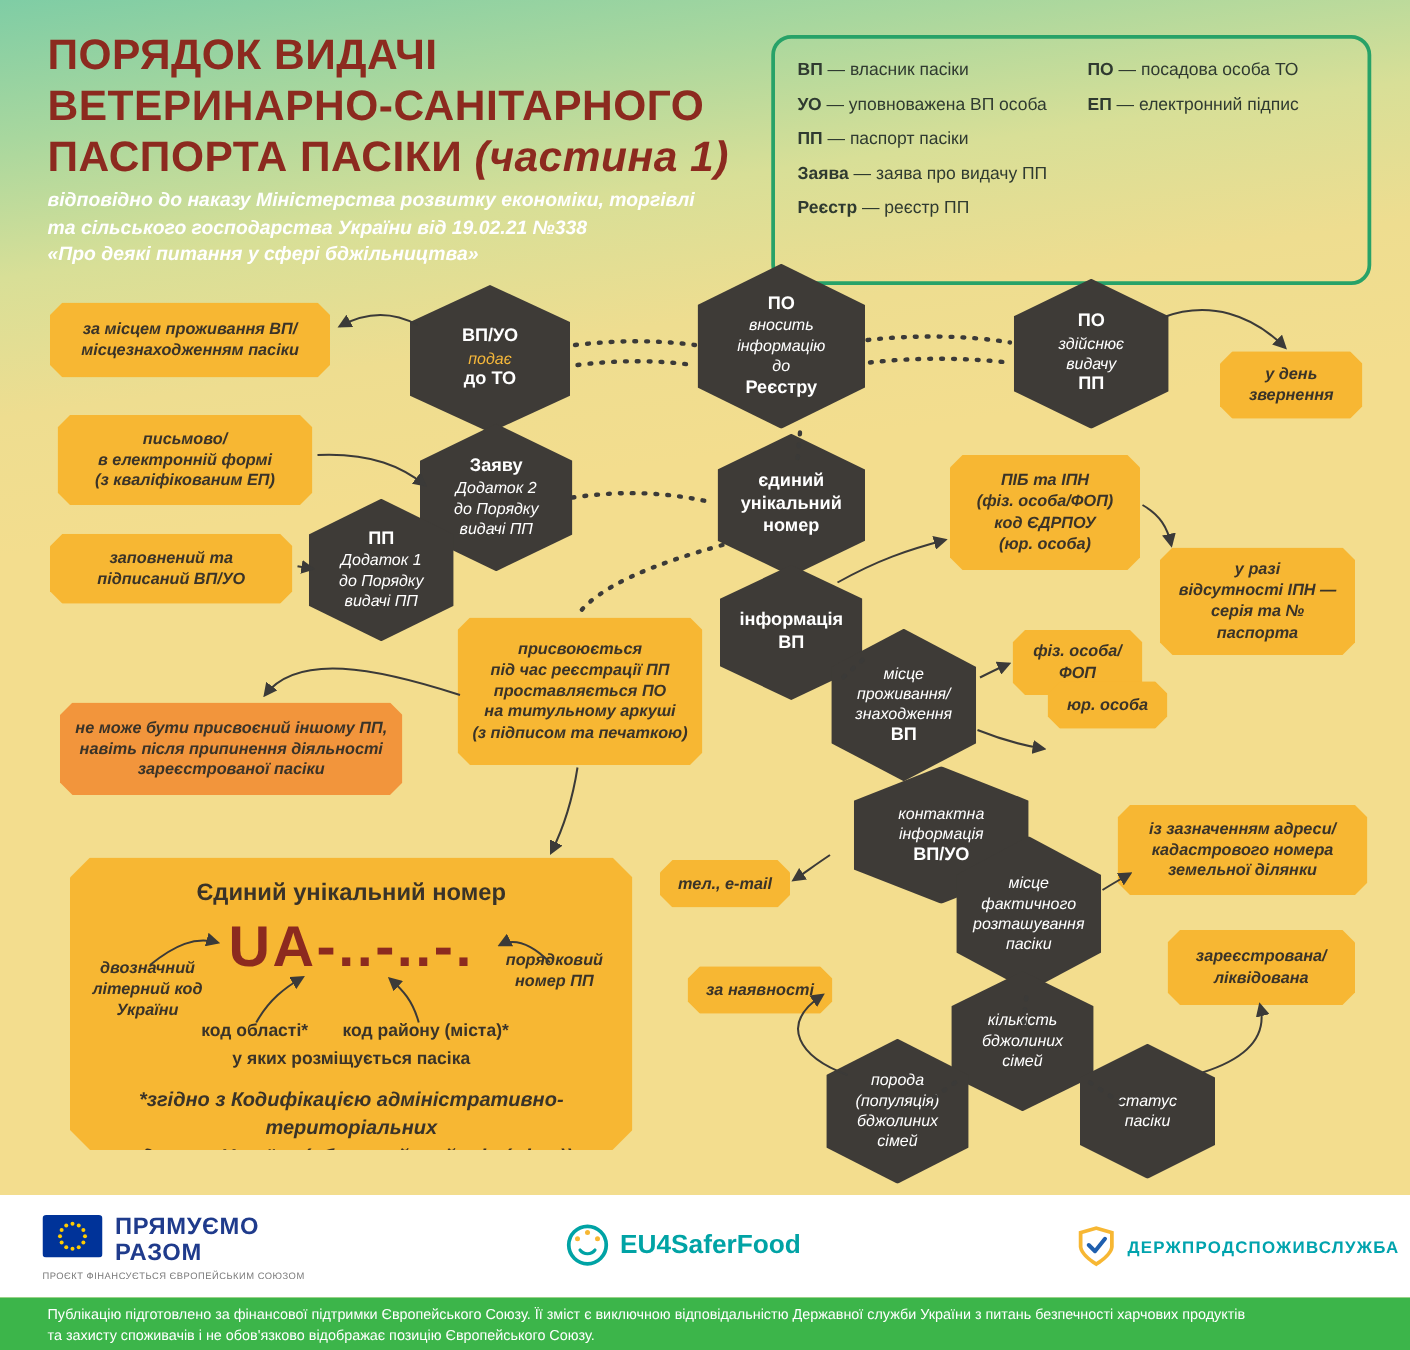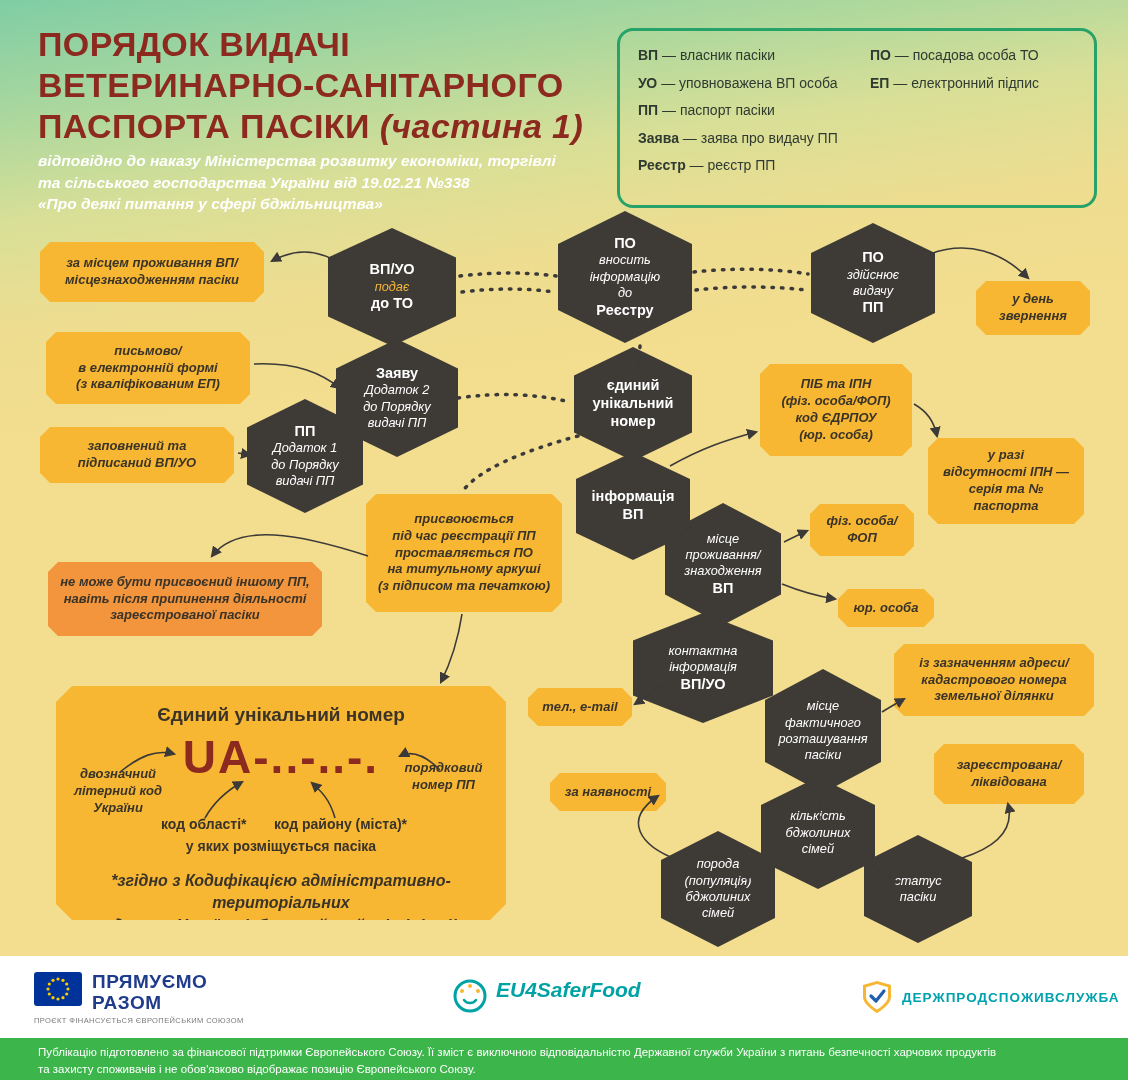--- a/index.html
+++ b/index.html
@@ -7,21 +7,21 @@
   #canvas{position:relative;width:1128px;height:1080px;overflow:hidden;
     background:linear-gradient(172deg,#7fcda5 0%,#a8d79e 9%,#d8df97 18%,#eedd90 27%,#f3dd8e 36%,#f3dd8e 100%);}
   .abs{position:absolute;}
 
   
   .title{left:38px;top:24px;color:#8c2a1f;font-size:34px;font-weight:800;line-height:1.2;letter-spacing:.4px;}
   .title .part{font-style:italic;font-weight:600;}
   .subtitle{left:38px;top:150px;color:#ffffff;font-size:15.5px;font-style:italic;font-weight:700;line-height:1.4;white-space:pre-line;}
 
   
-  .legend{left:617px;top:28px;width:480px;height:180px;border:3px solid #27a268;border-radius:16px;
+  .legend{left:617px;top:28px;width:480px;height:200px;border:3px solid #27a268;border-radius:16px;
     box-sizing:border-box;padding:16px 18px;display:flex;gap:22px;}
   .legend .col1{flex:0 0 210px;}
   .legend .col2{flex:1;}
   .lg-item{font-size:14px;color:#2f3a30;margin-bottom:10px;line-height:1.25;}
   .lg-item .a{font-weight:800;}
   .lg-item .d{white-space:pre-line;}
 
   
   .hex{position:absolute;background:#3e3b37;color:#fff;display:flex;flex-direction:column;align-items:center;
     justify-content:center;text-align:center;box-sizing:border-box;padding:0 10px;
@@ -44,21 +44,21 @@
   .bb-code{left:0;top:44px;width:100%;text-align:center;font-size:46px;font-weight:800;color:#8c2a1f;letter-spacing:2px;}
   .bb-label{font-style:italic;font-weight:700;font-size:13px;color:#3a3328;text-align:center;white-space:pre-line;line-height:1.3;}
   .bb-mid{font-weight:800;font-size:14px;color:#3a3328;}
   .bb-foot{left:0;top:184px;width:100%;text-align:center;font-style:italic;font-weight:700;font-size:16px;color:#3a3328;white-space:pre-line;line-height:1.4;}
 
   
   .footer-white{left:0;top:956px;width:1128px;height:82px;background:#ffffff;}
   .eu-flag{left:34px;top:972px;width:48px;height:34px;}
   .eu-title{left:92px;top:972px;font-size:19px;font-weight:800;color:#1f3b8c;line-height:1.1;white-space:pre-line;letter-spacing:.5px;}
   .eu-caption{left:34px;top:1016px;font-size:7.5px;color:#7a7a7a;letter-spacing:.4px;}
-  .eu4{left:452px;top:978px;display:flex;gap:8px;font-style:italic;}
+  .eu4{left:452px;top:978px;display:flex;align-items:center;gap:8px;}
   .eu4 .word{font-size:21px;font-weight:800;color:#00a3a5;}
   .dpss{left:862px;top:980px;display:flex;align-items:center;gap:10px;}
   .dpss .word{font-size:13.5px;font-weight:800;color:#00a3ad;letter-spacing:1px;}
   .footer-green{left:0;top:1038px;width:1128px;height:42px;background:#3cb54a;box-sizing:border-box;
     padding:6px 38px;color:#ffffff;font-size:11.5px;line-height:1.5;white-space:pre-line;}
 
   svg.overlay{position:absolute;left:0;top:0;pointer-events:none;}
 </style>
 </head>
 <body>
@@ -126,21 +126,21 @@
   <div class="hex" style="left:576px;top:452px;width:114px;height:108px">
     <span class="hx-strong">інформація
 ВП</span>
   </div>
   <div class="hex" style="left:665px;top:503px;width:116px;height:122px">
     <span class="hx-mid">місце
 проживання/
 знаходження</span>
     <span class="hx-strong">ВП</span>
   </div>
-  <div class="hex" style="left:633px;top:613px;width:140px;height:110px">
+  <div class="hex" style="left:683px;top:613px;width:140px;height:110px">
     <span class="hx-mid">контактна
 інформація</span>
     <span class="hx-strong">ВП/УО</span>
   </div>
   <div class="hex" style="left:765px;top:669px;width:116px;height:124px">
     <span class="hx-mid">місце
 фактичного
 розташування
 пасіки</span>
   </div>
@@ -180,21 +180,21 @@
   <div class="tag" style="left:760px;top:364px;width:152px;height:92px">ПІБ та ІПН
 (фіз. особа/ФОП)
 код ЄДРПОУ
 (юр. особа)</div>
   <div class="tag" style="left:928px;top:438px;width:156px;height:86px">у разі
 відсутності ІПН —
 серія та №
 паспорта</div>
   <div class="tag" style="left:810px;top:504px;width:104px;height:52px">фіз. особа/
 ФОП</div>
-  <div class="tag" style="left:838px;top:589px;width:96px;height:38px">юр. особа</div>
+  <div class="tag" style="left:838px;top:545px;width:96px;height:38px">юр. особа</div>
   <div class="tag" style="left:528px;top:688px;width:104px;height:38px">тел., e-mail</div>
   <div class="tag" style="left:894px;top:644px;width:200px;height:72px">із зазначенням адреси/
 кадастрового номера
 земельної ділянки</div>
   <div class="tag" style="left:550px;top:773px;width:116px;height:38px">за наявності</div>
   <div class="tag" style="left:934px;top:744px;width:150px;height:60px">зареєстрована/
 ліквідована</div>
 
   <div class="abs bigbox">
     <div class="abs bb-title">Єдиний унікальний номер</div>

